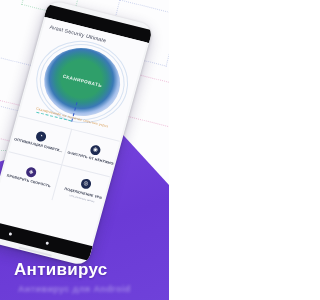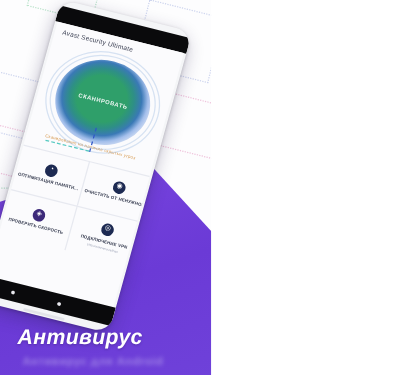--- a/index.html
+++ b/index.html
@@ -98,21 +98,20 @@
   }
   .tile-icon.purple{background:#3d2a7a;}
   .tile-label{font-size:3.5px;color:#343a4e;letter-spacing:.15px;text-align:center;white-space:nowrap;font-weight:bold;}
   .tile-sub{font-size:2.4px;color:#9aa0b4;text-align:center;white-space:nowrap;}
 
   
   #caption{
     position:absolute;left:14px;bottom:20px;
     color:#ffffff;font-size:17px;font-weight:bold;letter-spacing:.3px;
     text-shadow:0 1px 2px rgba(40,20,90,.35);
-    font-style:italic;
   }
   #watermark{
     position:absolute;left:18px;bottom:6px;width:130px;
     color:rgba(230,225,250,.40);font-size:9px;font-weight:bold;
     letter-spacing:.4px;filter:blur(1.6px);white-space:nowrap;
   }
 </style>
 </head>
 <body>
 

